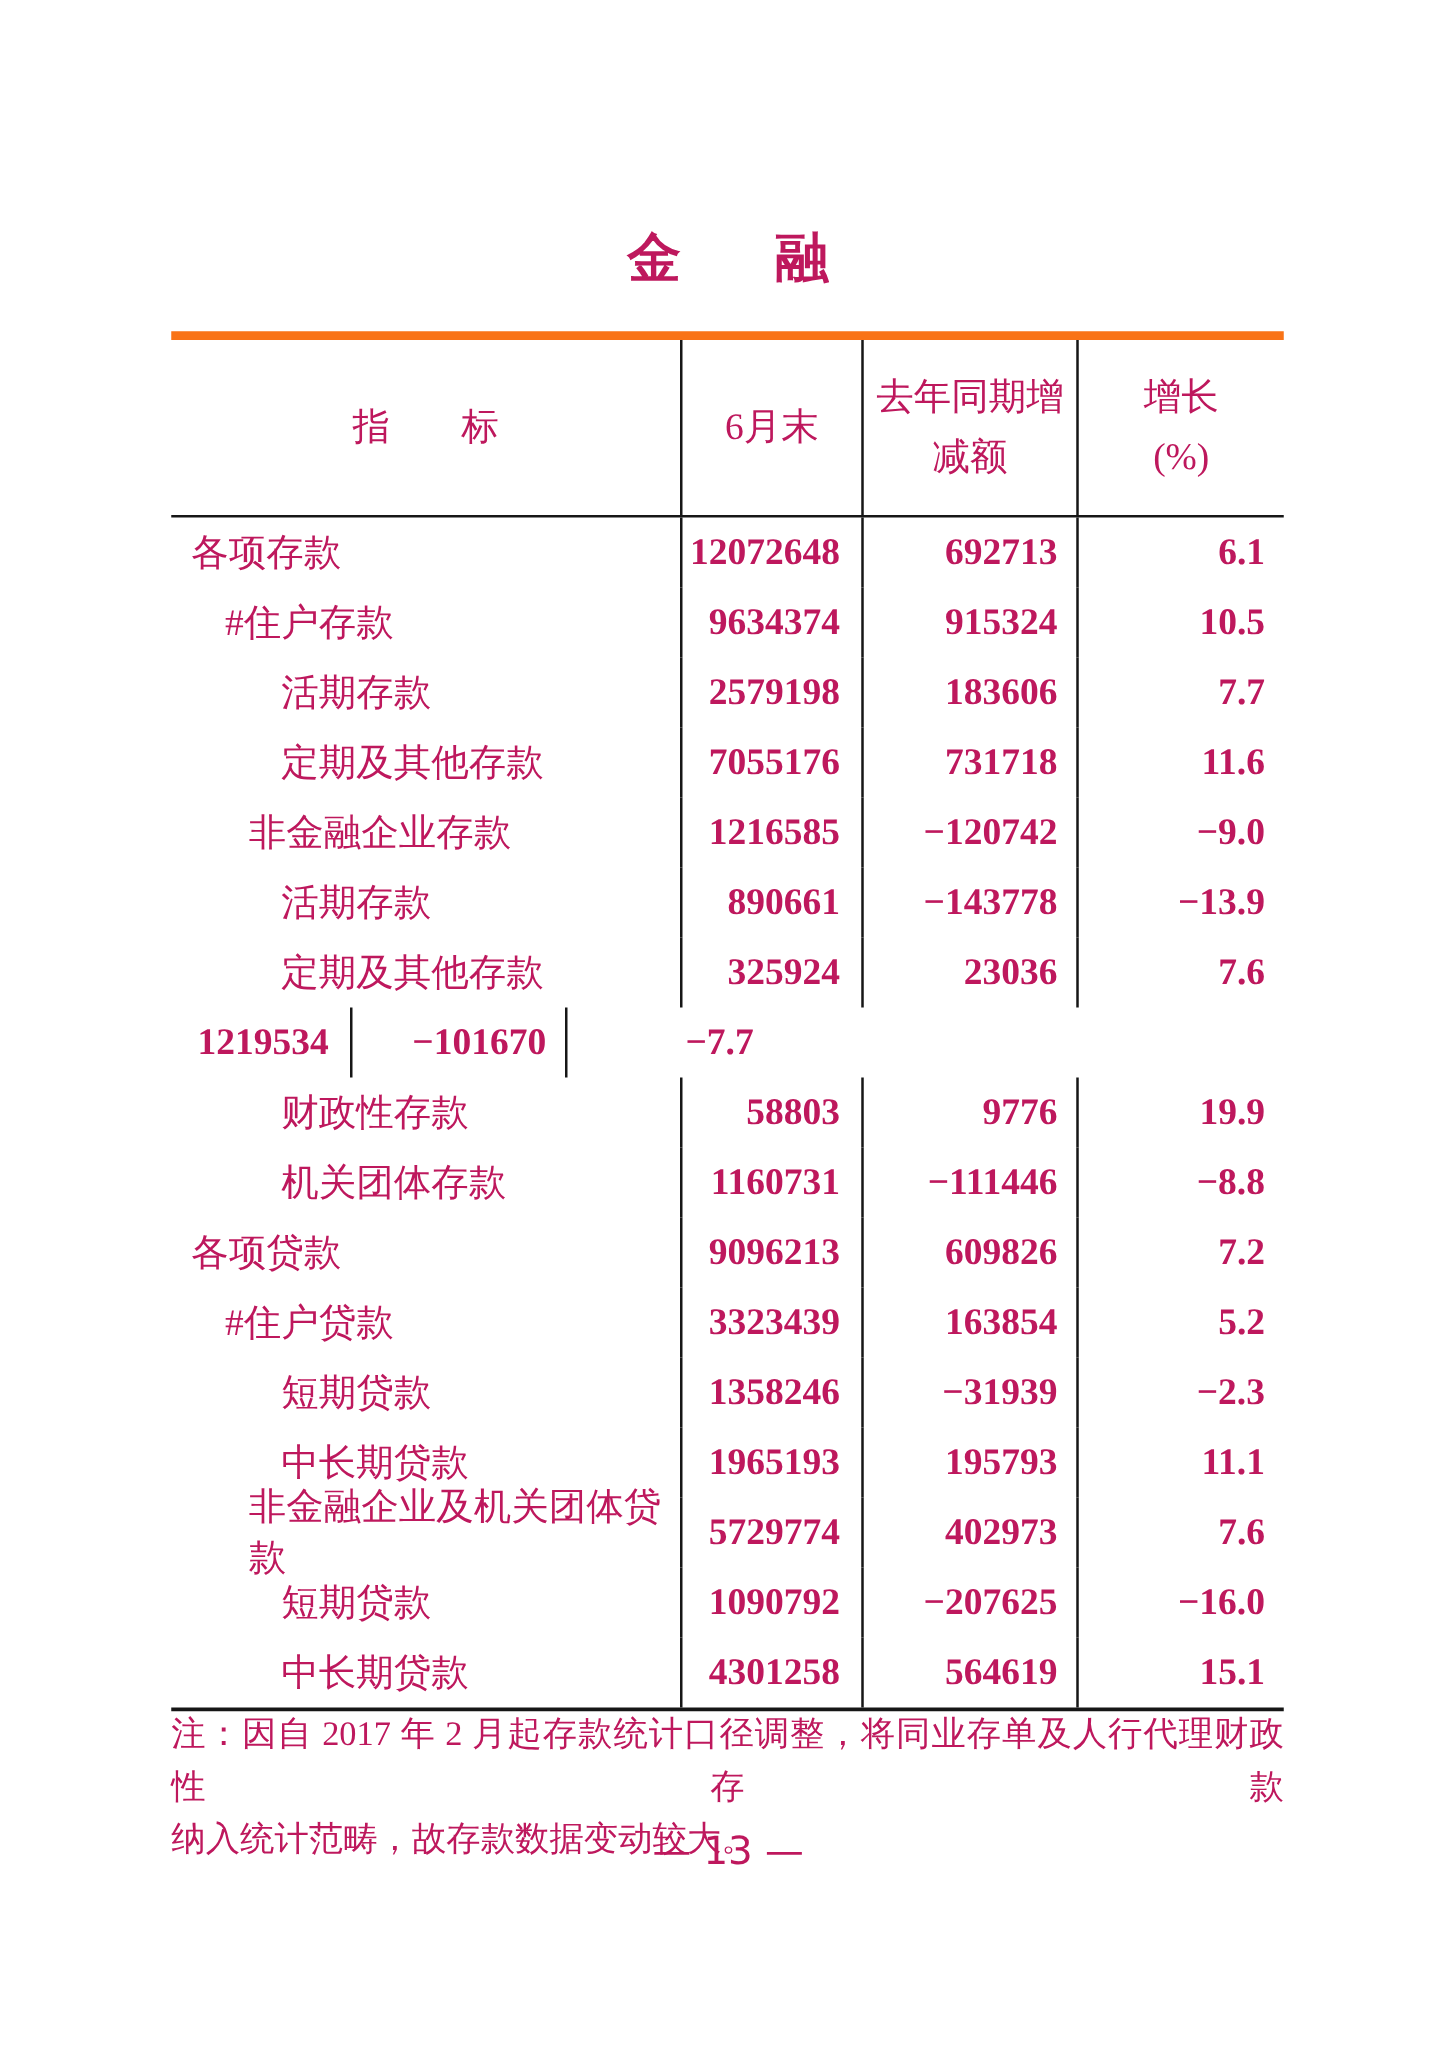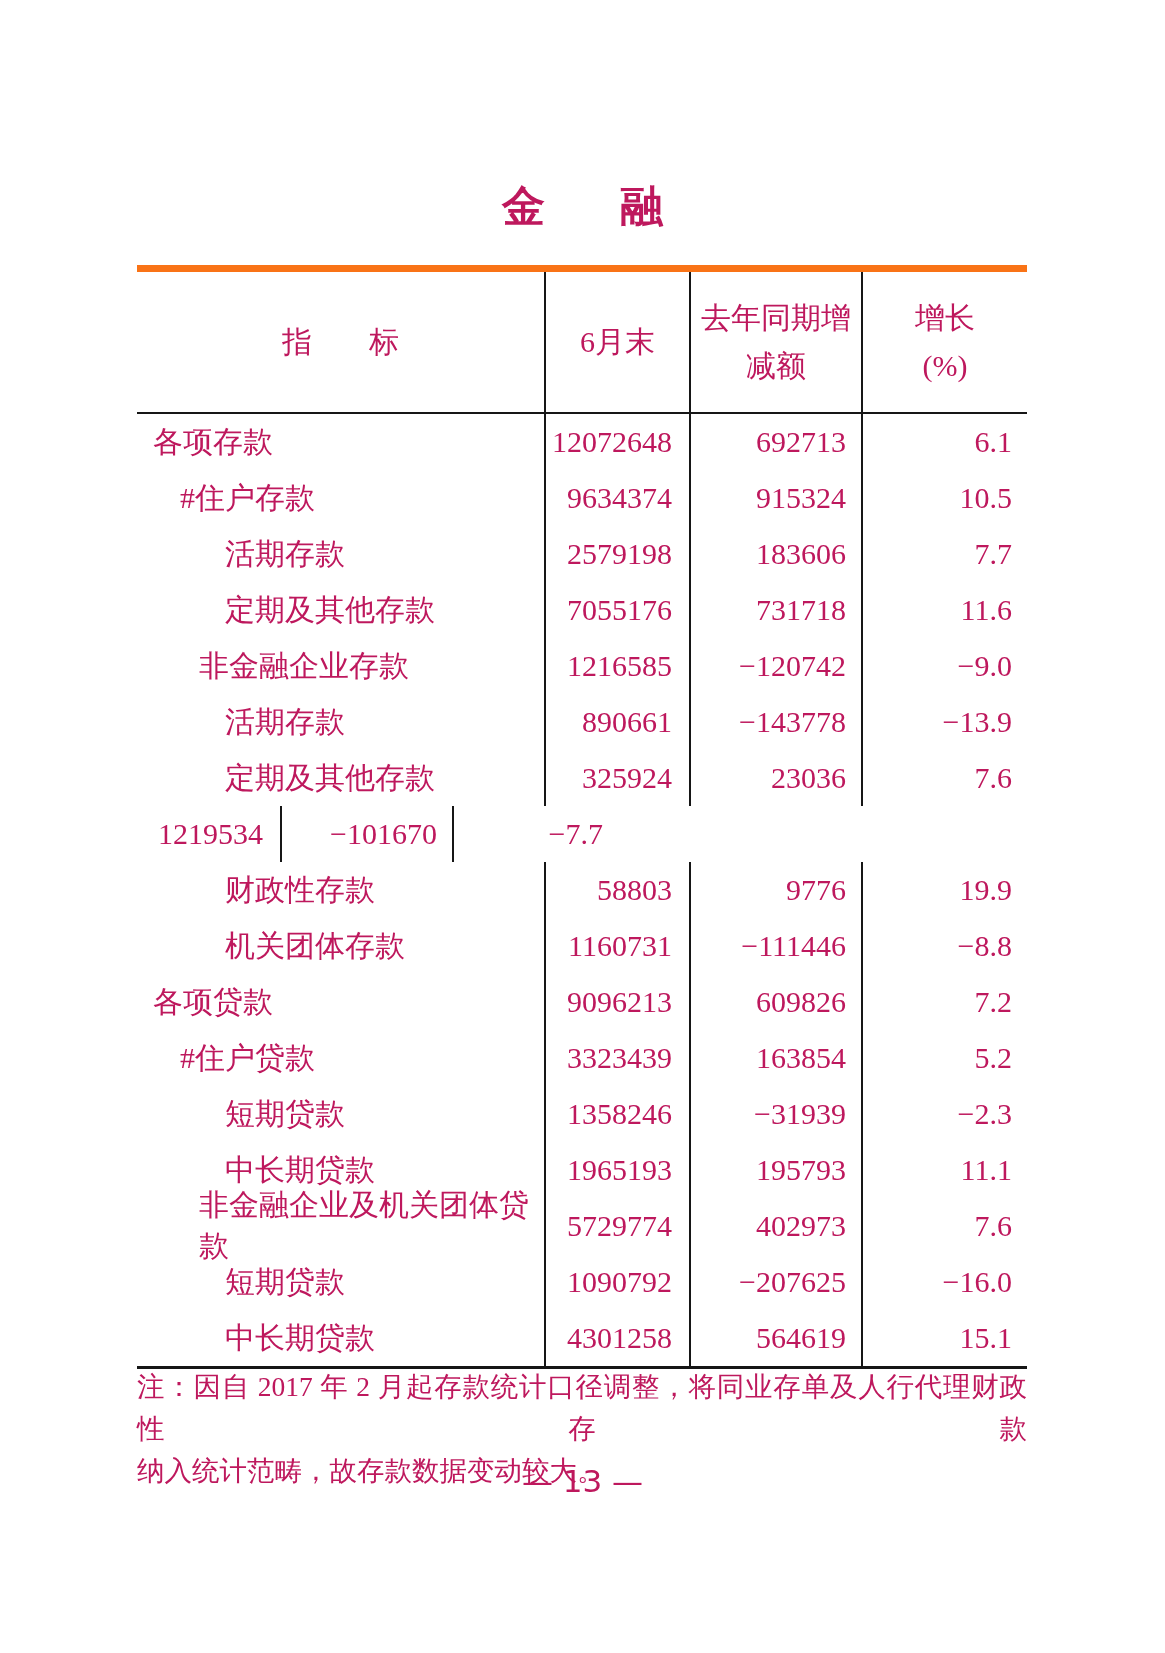--- a/index.html
+++ b/index.html
@@ -41,21 +41,21 @@
   .spread{letter-spacing:1.9em;margin-right:-1.9em;}
   .hline{display:block;}
   
   .row{display:flex;height:56px;align-items:flex-end;font-size:30px;}
   .row .cell{height:100%;display:flex;align-items:center;}
   .ind{justify-content:flex-start;}
   .lv0{padding-left:16px;}
   .lv1{padding-left:62px;}
   .lv1h{padding-left:43px;}
   .lv2{padding-left:88px;}
-  .num{justify-content:flex-end;text-align:right;}
+  .num{justify-content:flex-end;text-align:right;font-weight:bold;}
   .c2.num{padding-right:17px;}
   .c3.num{padding-right:15px;margin-top:13px;}
   .c4.num{padding-right:15px;}
   
   .note{
     position:absolute;left:137px;top:1366px;width:890px;
     font-size:27.5px;
   }
   .nline{line-height:42px;}
   .nline.justify{text-align:justify;text-align-last:justify;}

